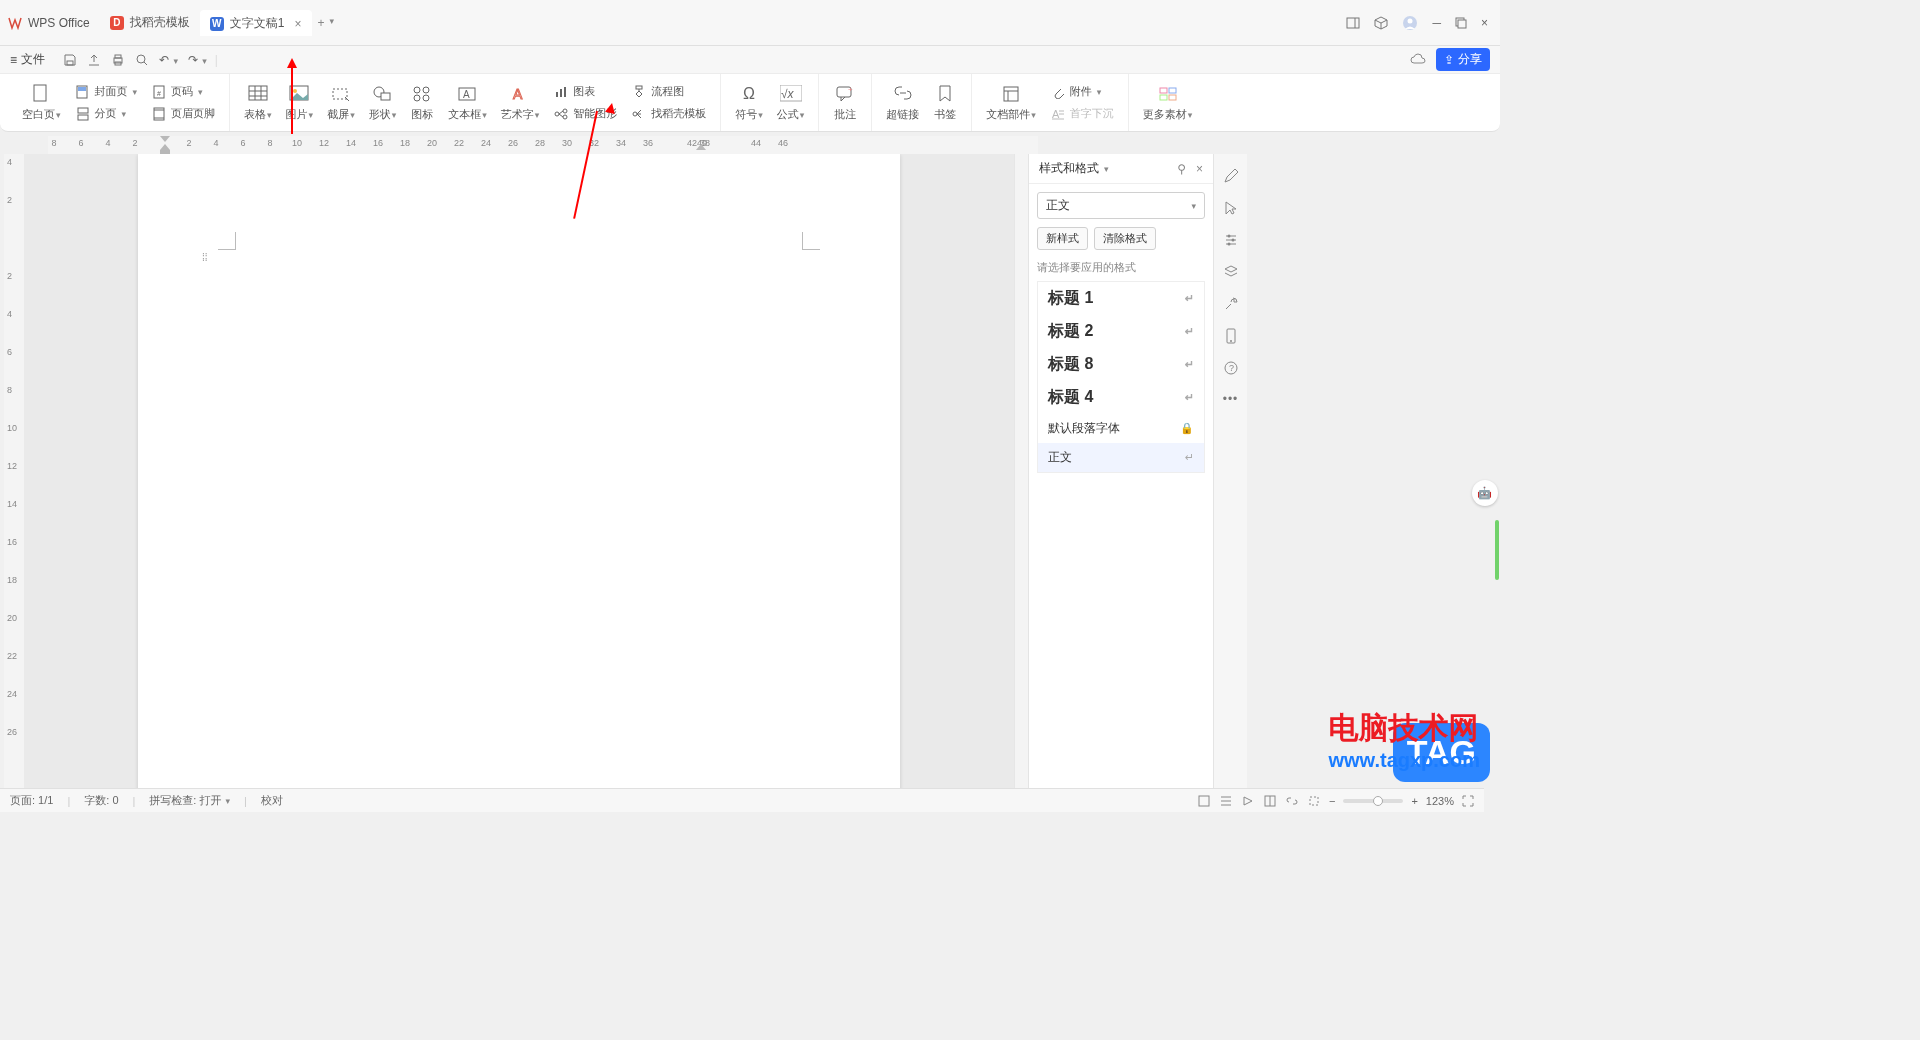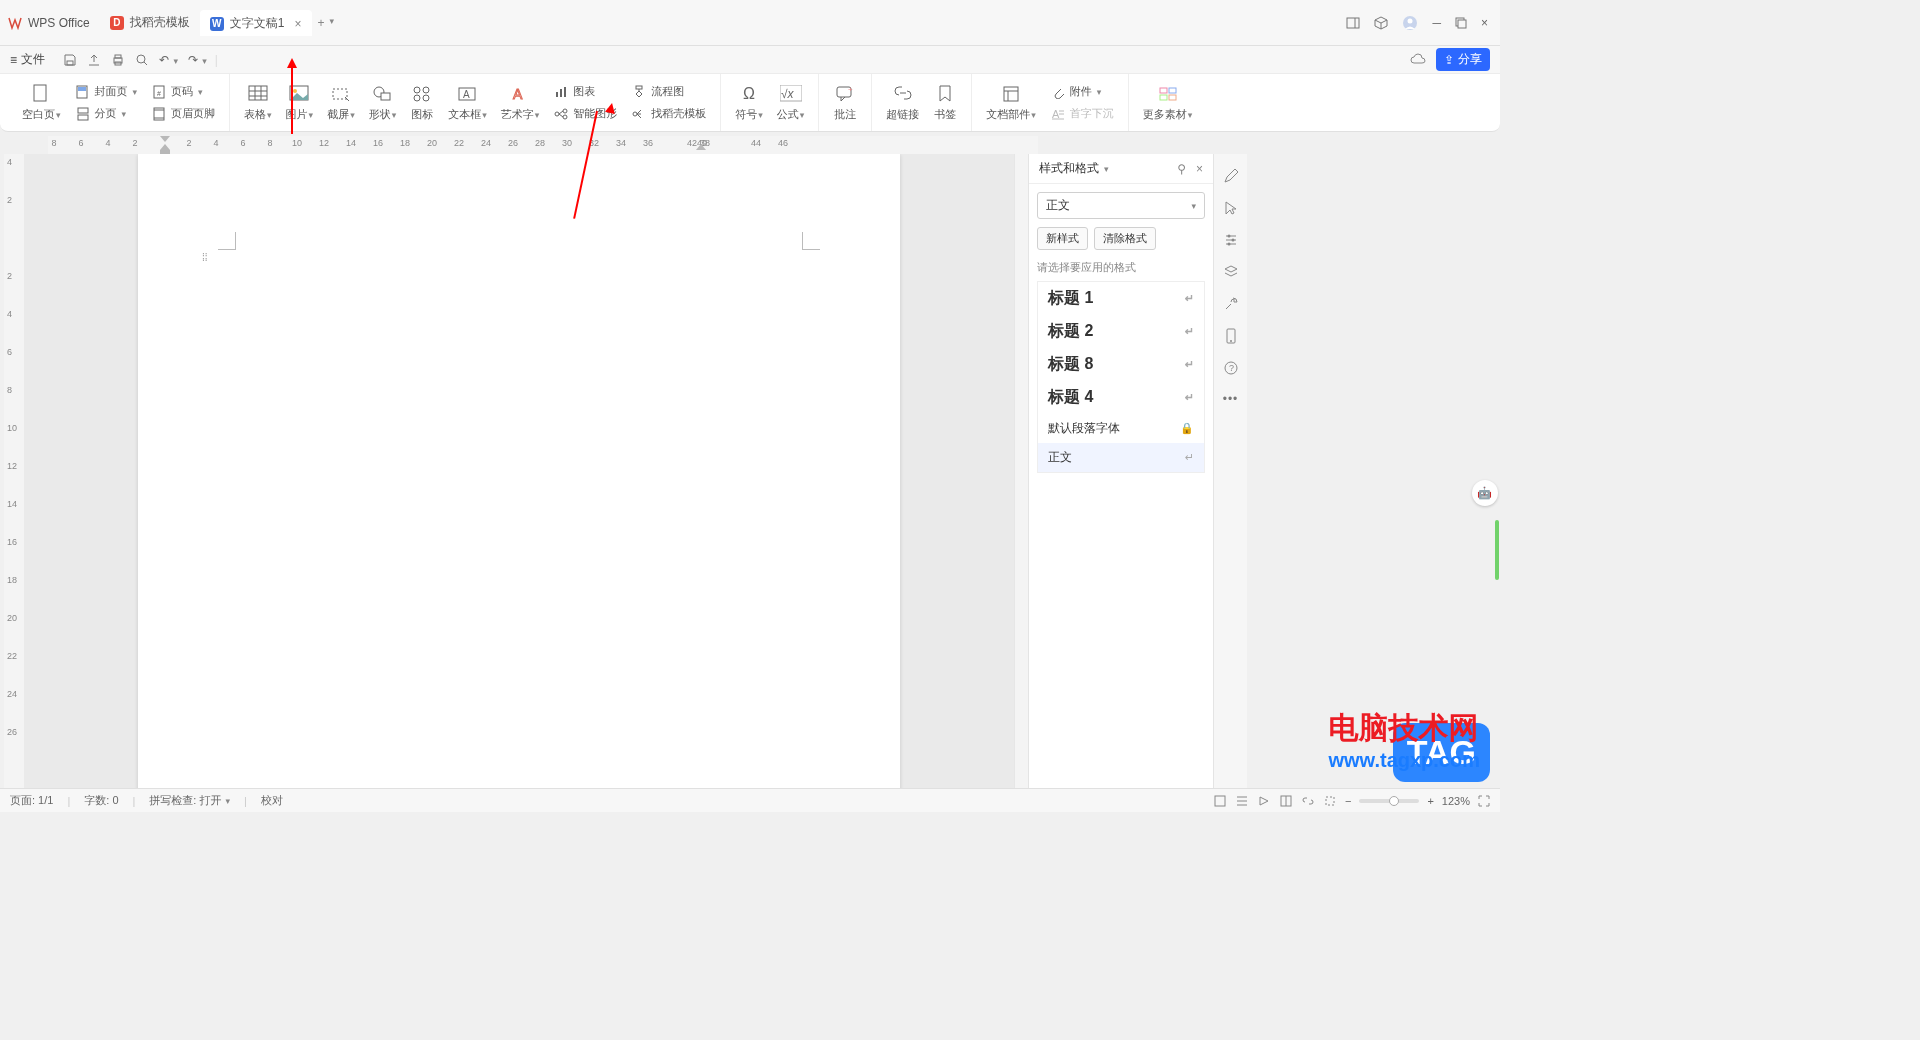--- a/index.html
+++ b/index.html
@@ -71,21 +71,21 @@
 .style-item { padding:6px 10px; display:flex; align-items:center; justify-content:space-between; font-size:12px; }
 .style-item.h { font-weight:bold; font-size:16px; }
 .style-item.sel { background:#f0f4ff; }
 .para-mark { color:#aaa; font-size:11px; }
 .lock-mark { color:#bbb; font-size:11px; }
 
 
 .rightrail { width:34px; background:#f6f6f6; border-left:1px solid #e4e4e4; display:flex; flex-direction:column; align-items:center; gap:16px; padding-top:14px; color:#777; }
 
 
-.statusbar { height:24px; background:#f7f7f7; border-top:1px solid #e0e0e0; display:flex; align-items:center; padding:0 10px; font-size:11px; color:#666; gap:14px; position:absolute; bottom:0; left:0; right:0; }
+.statusbar { height:24px; background:#f7f7f7; border-top:1px solid #e0e0e0; display:flex; align-items:center; padding:0 10px; font-size:11px; color:#666; gap:14px; position:absolute; bottom:0; left:0; right:16px; }
 .statusbar .right { margin-left:auto; display:flex; align-items:center; gap:8px; }
 .zoom-slider { width:60px; height:4px; background:#ddd; position:relative; border-radius:2px; }
 .zoom-handle { position:absolute; top:-3px; left:30px; width:10px; height:10px; background:#fff; border:1px solid #aaa; border-radius:50%; }
 
 
 .arrow { position:absolute; pointer-events:none; }
 .arrow-shaft { position:absolute; width:2px; background:#ff0000; }
 .arrow-head { position:absolute; width:0; height:0; border-left:5px solid transparent; border-right:5px solid transparent; border-bottom:10px solid #ff0000; }
 
 

